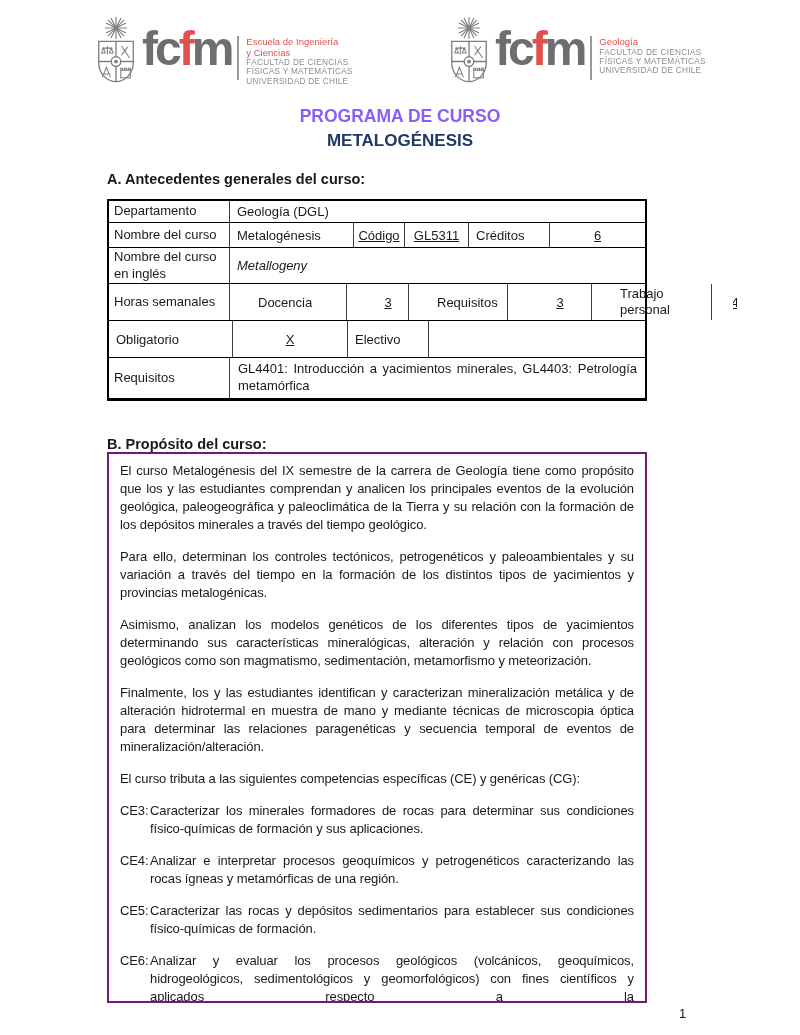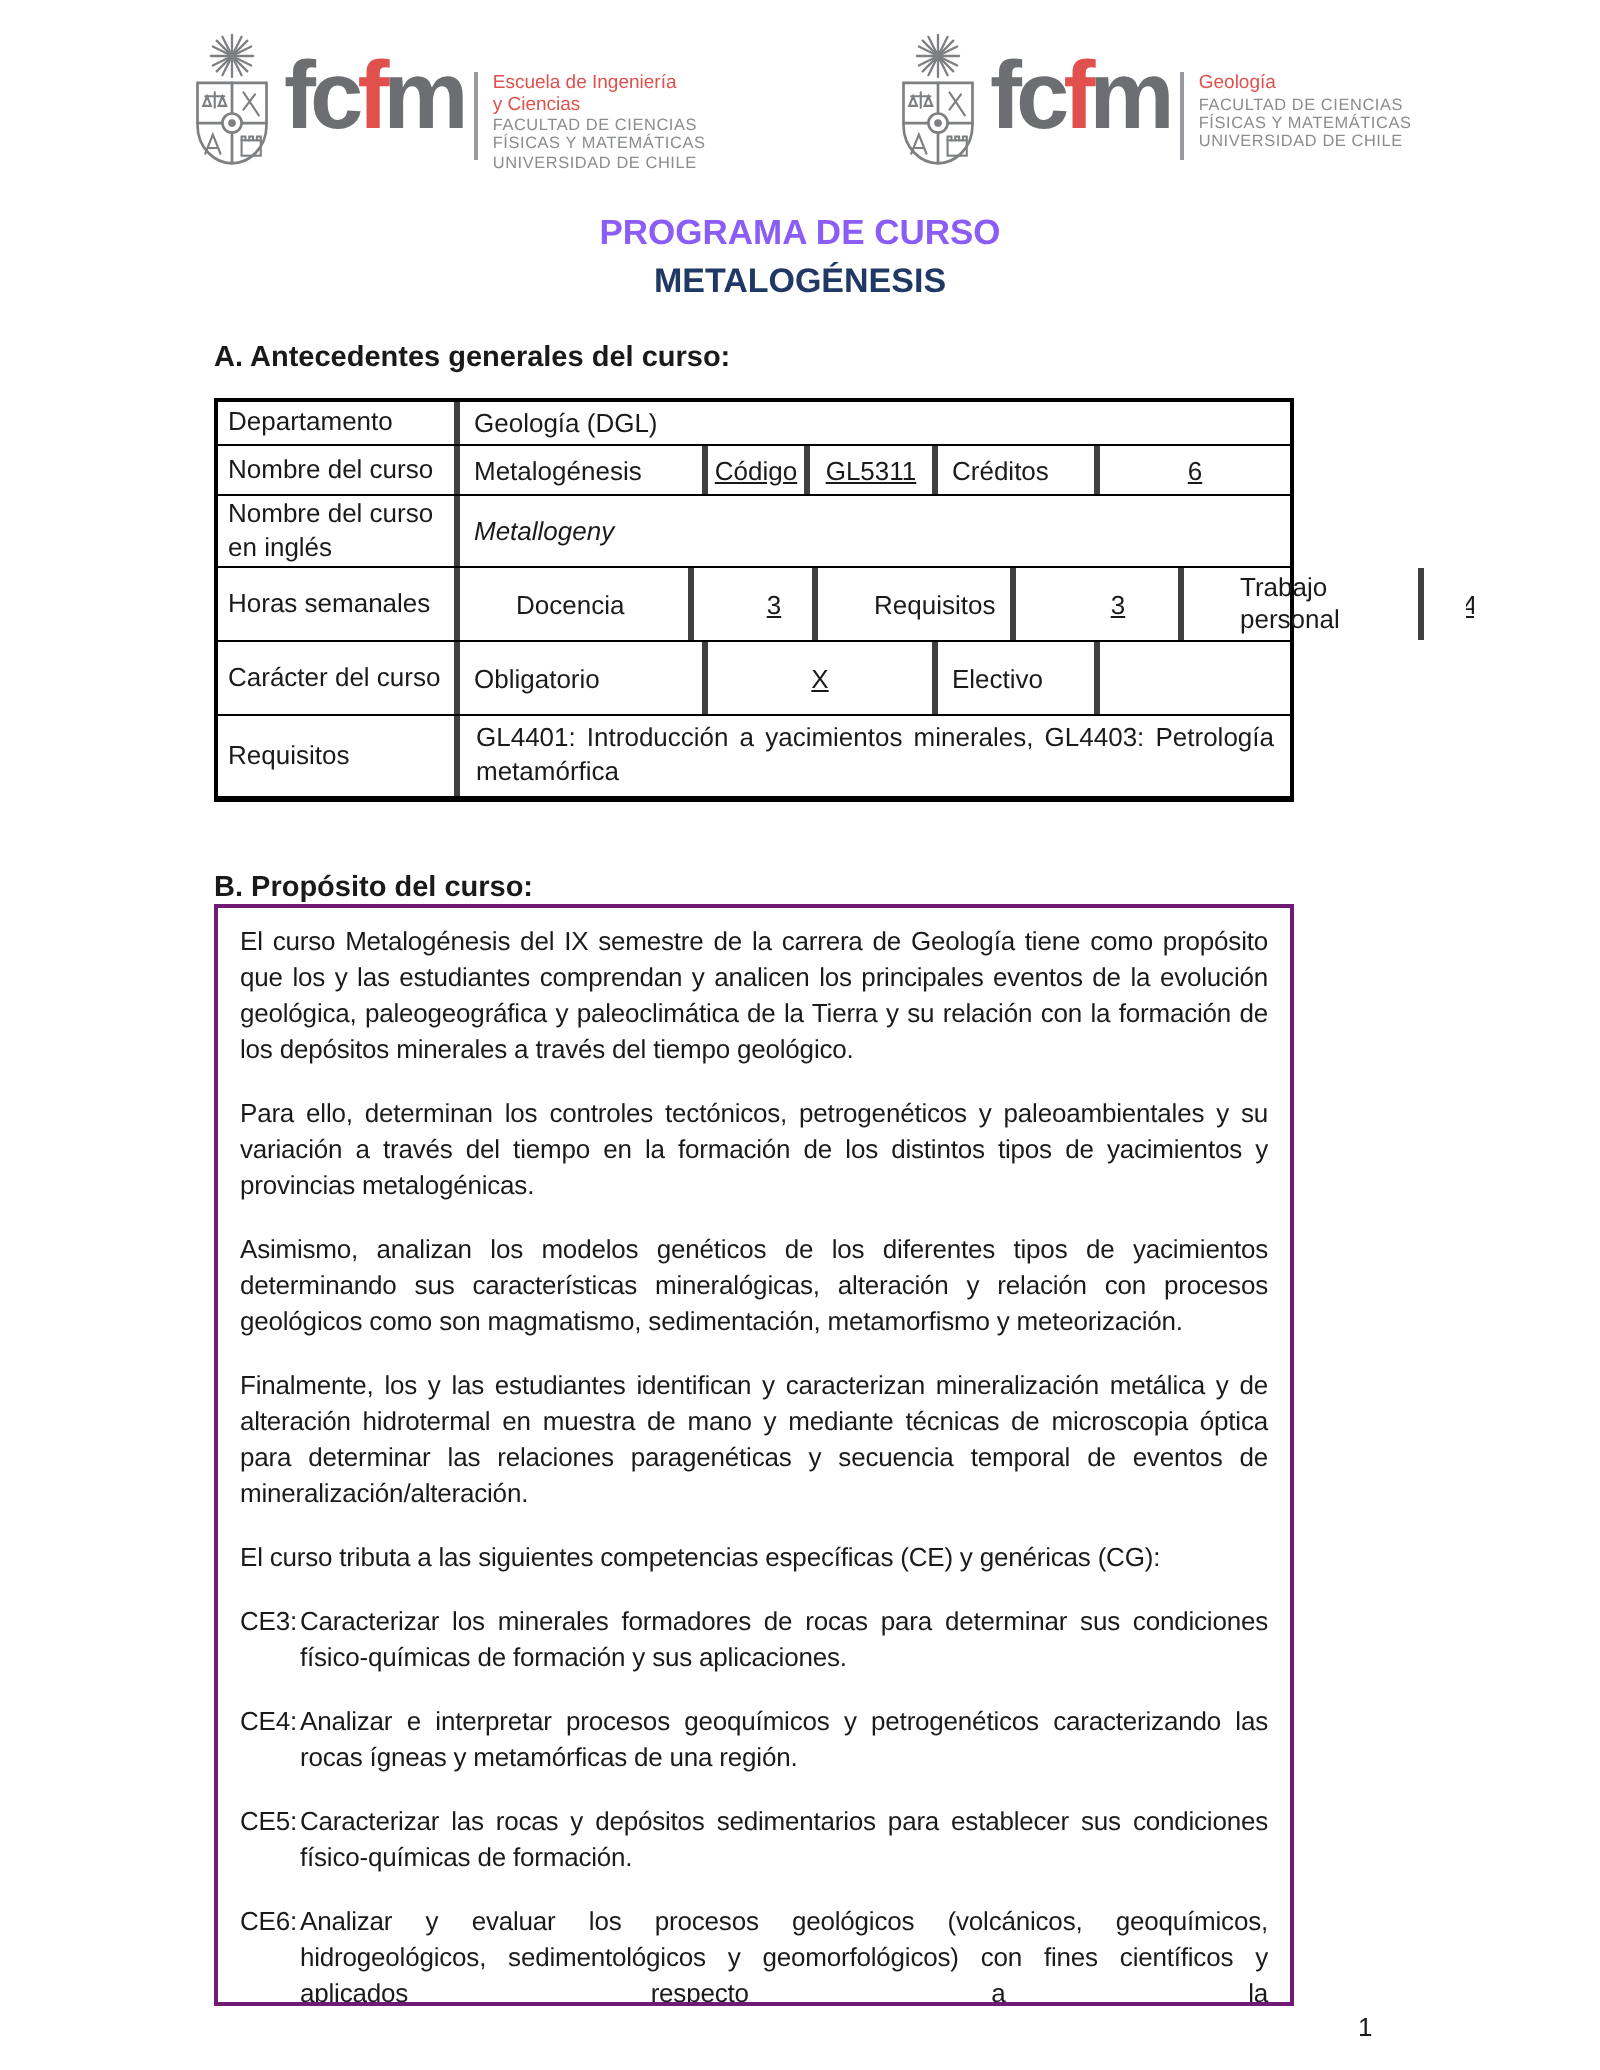--- a/index.html
+++ b/index.html
@@ -27,21 +27,21 @@
   .section-heading{position:absolute;left:107px;font-size:14.5px;font-weight:bold;}
   .heading-a{top:171px;}
   .heading-b{top:436px;}
 
   
   .info-table{position:absolute;left:107px;top:199px;width:540px;
               border:2px solid #000;border-bottom-width:3px;box-sizing:border-box;
               font-size:13px;background:#fff;}
   .trow{display:flex;border-bottom:1px solid #000;}
   .trow:last-child{border-bottom:none;}
-  .tcell{border-right:3px solid #404040;box-sizing:border-box;padding:2px 7px;
+  .tcell{border-right:1px solid #404040;box-sizing:border-box;padding:2px 7px;
          display:flex;align-items:center;overflow:hidden;}
   .tcell:last-child{border-right:none;}
   .tc-label{flex:0 0 121px;padding:2px 5px;line-height:1.25;}
   .tc-fill{flex:1 1 auto;}
   .tc-center{justify-content:center;padding:2px 2px;text-align:center;text-decoration:underline;}
   .w124{flex:0 0 124px;} .w51{flex:0 0 51px;} .w64{flex:0 0 64px;}
   .w81{flex:0 0 81px;} .w96{flex:0 0 96px;} .w41{flex:0 0 41px;}
   .w78{flex:0 0 78px;} .w63{flex:0 0 63px;} .w99{flex:0 0 99px;line-height:1.25;}
   .w115{flex:0 0 115px;}
   .r1{height:21px;} .r2{height:24px;} .r3{height:35px;}
@@ -165,21 +165,20 @@
     <div class="trow r4">
       <div class="tcell tc-label">Horas semanales</div>
       <div class="tcell w96">Docencia</div>
       <div class="tcell w41 tc-center">3</div>
       <div class="tcell w78">Requisitos</div>
       <div class="tcell w63 tc-center">3</div>
       <div class="tcell w99">Trabajo personal</div>
       <div class="tcell tc-fill tc-center">4</div>
     </div>
     <div class="trow r5">
-      <div class="tcell tc-label">Carácter del curso</div>
       <div class="tcell w124">Obligatorio</div>
       <div class="tcell w115 tc-center">X</div>
       <div class="tcell w81">Electivo</div>
       <div class="tcell tc-fill"></div>
     </div>
     <div class="trow r6">
       <div class="tcell tc-label">Requisitos</div>
       <div class="tcell tc-fill tc-req">GL4401: Introducción a yacimientos minerales, GL4403: Petrología metamórfica</div>
     </div>
   </div>

